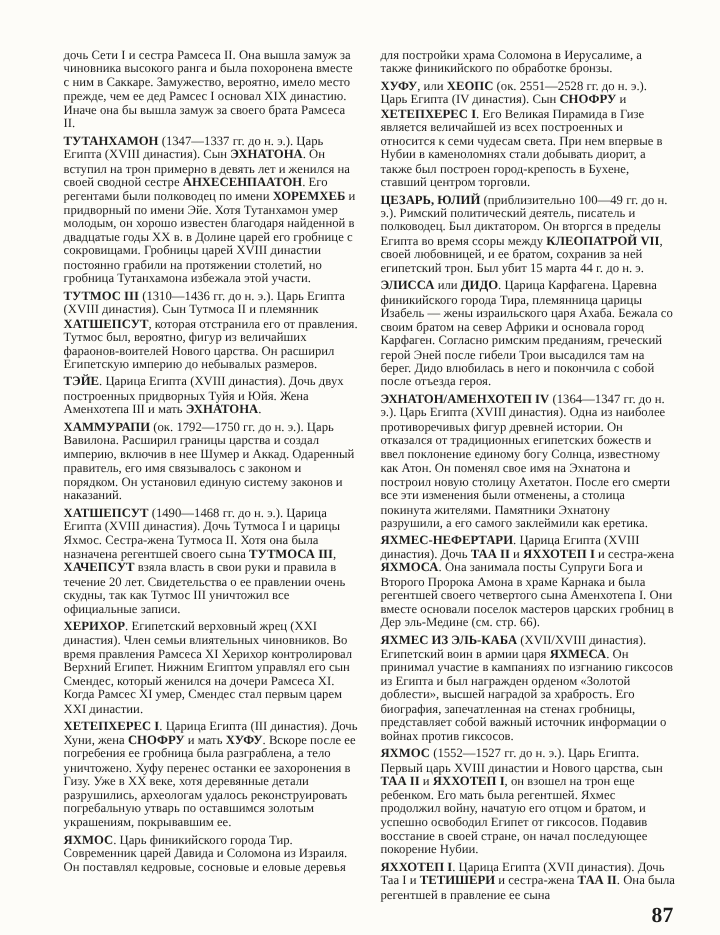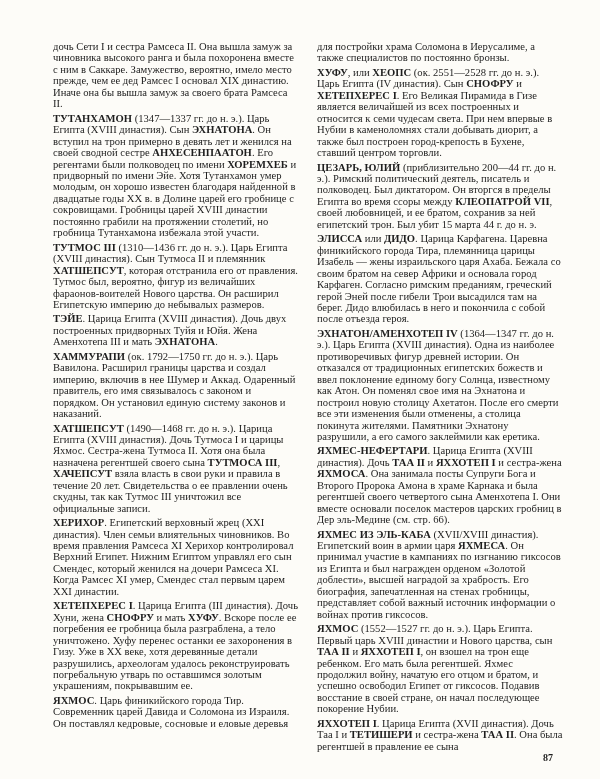--- a/index.html
+++ b/index.html
@@ -18,42 +18,42 @@
     line-height: 11.45px;
     text-align: left;
   }
   .col-left { left: 53px; }
   .col-right { left: 317px; }
   .entry { margin: 0 0 3px 0; }
   .entry .head { font-weight: bold; }
   .xref { font-weight: bold; }
   .page-number {
     position: absolute; left: 543px; top: 752px;
-    font-weight: bold; font-size: 10px;
+    font-weight: bold; font-size: 18px;
   }
 </style>
 </head>
 <body>
 
 <div class="page">
   <div class="column col-left">
       <p class="entry"><span>дочь Сети I и сестра Рамсеса II. Она вышла замуж за чиновника высокого ранга и была похоронена вместе с ним в Саккаре. Замужество, вероятно, имело место прежде, чем ее дед Рамсес I основал XIX династию. Иначе она бы вышла замуж за своего брата Рамсеса II.</span></p>
       <p class="entry"><span class="head">ТУТАНХАМОН</span><span> (1347—1337 гг. до н. э.). Царь Египта (XVIII династия). Сын </span><span class="xref">ЭХНАТОНА</span><span>. Он вступил на трон примерно в девять лет и женился на своей сводной сестре </span><span class="xref">АНХЕСЕНПААТОН</span><span>. Его регентами были полководец по имени </span><span class="xref">ХОРЕМХЕБ</span><span> и придворный по имени Эйе. Хотя Тутанхамон умер молодым, он хорошо известен благодаря найденной в двадцатые годы XX в. в Долине царей его гробнице с сокровищами. Гробницы царей XVIII династии постоянно грабили на протяжении столетий, но гробница Тутанхамона избежала этой участи.</span></p>
       <p class="entry"><span class="head">ТУТМОС III</span><span> (1310—1436 гг. до н. э.). Царь Египта (XVIII династия). Сын Тутмоса II и племянник </span><span class="xref">ХАТШЕПСУТ</span><span>, которая отстранила его от правления. Тутмос был, вероятно, фигур из величайших фараонов-воителей Нового царства. Он расширил Египетскую империю до небывалых размеров.</span></p>
       <p class="entry"><span class="head">ТЭЙЕ</span><span>. Царица Египта (XVIII династия). Дочь двух построенных придворных Туйя и Юйя. Жена Аменхотепа III и мать </span><span class="xref">ЭХНАТОНА</span><span>.</span></p>
       <p class="entry"><span class="head">ХАММУРАПИ</span><span> (ок. 1792—1750 гг. до н. э.). Царь Вавилона. Расширил границы царства и создал империю, включив в нее Шумер и Аккад. Одаренный правитель, его имя связывалось с законом и порядком. Он установил единую систему законов и наказаний.</span></p>
       <p class="entry"><span class="head">ХАТШЕПСУТ</span><span> (1490—1468 гг. до н. э.). Царица Египта (XVIII династия). Дочь Тутмоса I и царицы Яхмос. Сестра-жена Тутмоса II. Хотя она была назначена регентшей своего сына </span><span class="xref">ТУТМОСА III</span><span>, </span><span class="xref">ХАЧЕПСУТ</span><span> взяла власть в свои руки и правила в течение 20 лет. Свидетельства о ее правлении очень скудны, так как Тутмос III уничтожил все официальные записи.</span></p>
       <p class="entry"><span class="head">ХЕРИХОР</span><span>. Египетский верховный жрец (XXI династия). Член семьи влиятельных чиновников. Во время правления Рамсеса XI Херихор контролировал Верхний Египет. Нижним Египтом управлял его сын Смендес, который женился на дочери Рамсеса XI. Когда Рамсес XI умер, Смендес стал первым царем XXI династии.</span></p>
       <p class="entry"><span class="head">ХЕТЕПХЕРЕС I</span><span>. Царица Египта (III династия). Дочь Хуни, жена </span><span class="xref">СНОФРУ</span><span> и мать </span><span class="xref">ХУФУ</span><span>. Вскоре после ее погребения ее гробница была разграблена, а тело уничтожено. Хуфу перенес останки ее захоронения в Гизу. Уже в XX веке, хотя деревянные детали разрушились, археологам удалось реконструировать погребальную утварь по оставшимся золотым украшениям, покрывавшим ее.</span></p>
       <p class="entry"><span class="head">ЯХМОС</span><span>. Царь финикийского города Тир. Современник царей Давида и Соломона из Израиля. Он поставлял кедровые, сосновые и еловые деревья</span></p>
     </div>
   <div class="column col-right">
-      <p class="entry"><span>для постройки храма Соломона в Иерусалиме, а также специалистов по постоянно бронзы.</span></p>
+      <p class="entry"><span>для постройки храма Соломона в Иерусалиме, а также финикийского по обработке бронзы.</span></p>
       <p class="entry"><span class="head">ХУФУ</span><span>, или </span><span class="head">ХЕОПС</span><span> (ок. 2551—2528 гг. до н. э.). Царь Египта (IV династия). Сын </span><span class="xref">СНОФРУ</span><span> и </span><span class="xref">ХЕТЕПХЕРЕС I</span><span>. Его Великая Пирамида в Гизе является величайшей из всех построенных и относится к семи чудесам света. При нем впервые в Нубии в каменоломнях стали добывать диорит, а также был построен город-крепость в Бухене, ставший центром торговли.</span></p>
-      <p class="entry"><span class="head">ЦЕЗАРЬ, ЮЛИЙ</span><span> (приблизительно 200—44 гг. до н. э.). Римский политический деятель, писатель и полководец. Был диктатором. Он вторгся в пределы Египта во время ссоры между </span><span class="xref">КЛЕОПАТРОЙ VII</span><span>, своей любовницей, и ее братом, сохранив за ней египетский трон. Был убит 15 марта 44 г. до н. э.</span></p>
+      <p class="entry"><span class="head">ЦЕЗАРЬ, ЮЛИЙ</span><span> (приблизительно 100—49 гг. до н. э.). Римский политический деятель, писатель и полководец. Был диктатором. Он вторгся в пределы Египта во время ссоры между </span><span class="xref">КЛЕОПАТРОЙ VII</span><span>, своей любовницей, и ее братом, сохранив за ней египетский трон. Был убит 15 марта 44 г. до н. э.</span></p>
       <p class="entry"><span class="head">ЭЛИССА</span><span> или </span><span class="head">ДИДО</span><span>. Царица Карфагена. Царевна финикийского города Тира, племянница царицы Изабель — жены израильского царя Ахаба. Бежала со своим братом на север Африки и основала город Карфаген. Согласно римским преданиям, греческий герой Эней после гибели Трои высадился там на берег. Дидо влюбилась в него и покончила с собой после отъезда героя.</span></p>
       <p class="entry"><span class="head">ЭХНАТОН/АМЕНХОТЕП IV</span><span> (1364—1347 гг. до н. э.). Царь Египта (XVIII династия). Одна из наиболее противоречивых фигур древней истории. Он отказался от традиционных египетских божеств и ввел поклонение единому богу Солнца, известному как Атон. Он поменял свое имя на Эхнатона и построил новую столицу Ахетатон. После его смерти все эти изменения были отменены, а столица покинута жителями. Памятники Эхнатону разрушили, а его самого заклеймили как еретика.</span></p>
       <p class="entry"><span class="head">ЯХМЕС-НЕФЕРТАРИ</span><span>. Царица Египта (XVIII династия). Дочь </span><span class="xref">ТАА II</span><span> и </span><span class="xref">ЯХХОТЕП I</span><span> и сестра-жена </span><span class="xref">ЯХМОСА</span><span>. Она занимала посты Супруги Бога и Второго Пророка Амона в храме Карнака и была регентшей своего четвертого сына Аменхотепа I. Они вместе основали поселок мастеров царских гробниц в Дер эль-Медине (см. стр. 66).</span></p>
       <p class="entry"><span class="head">ЯХМЕС ИЗ ЭЛЬ-КАБА</span><span> (XVII/XVIII династия). Египетский воин в армии царя </span><span class="xref">ЯХМЕСА</span><span>. Он принимал участие в кампаниях по изгнанию гиксосов из Египта и был награжден орденом «Золотой доблести», высшей наградой за храбрость. Его биография, запечатленная на стенах гробницы, представляет собой важный источник информации о войнах против гиксосов.</span></p>
       <p class="entry"><span class="head">ЯХМОС</span><span> (1552—1527 гг. до н. э.). Царь Египта. Первый царь XVIII династии и Нового царства, сын </span><span class="xref">ТАА II</span><span> и </span><span class="xref">ЯХХОТЕП I</span><span>, он взошел на трон еще ребенком. Его мать была регентшей. Яхмес продолжил войну, начатую его отцом и братом, и успешно освободил Египет от гиксосов. Подавив восстание в своей стране, он начал последующее покорение Нубии.</span></p>
       <p class="entry"><span class="head">ЯХХОТЕП I</span><span>. Царица Египта (XVII династия). Дочь Таа I и </span><span class="xref">ТЕТИШЕРИ</span><span> и сестра-жена </span><span class="xref">ТАА II</span><span>. Она была регентшей в правление ее сына </span></p>
     </div>
   <div class="page-number">87</div>
 </div>
 

